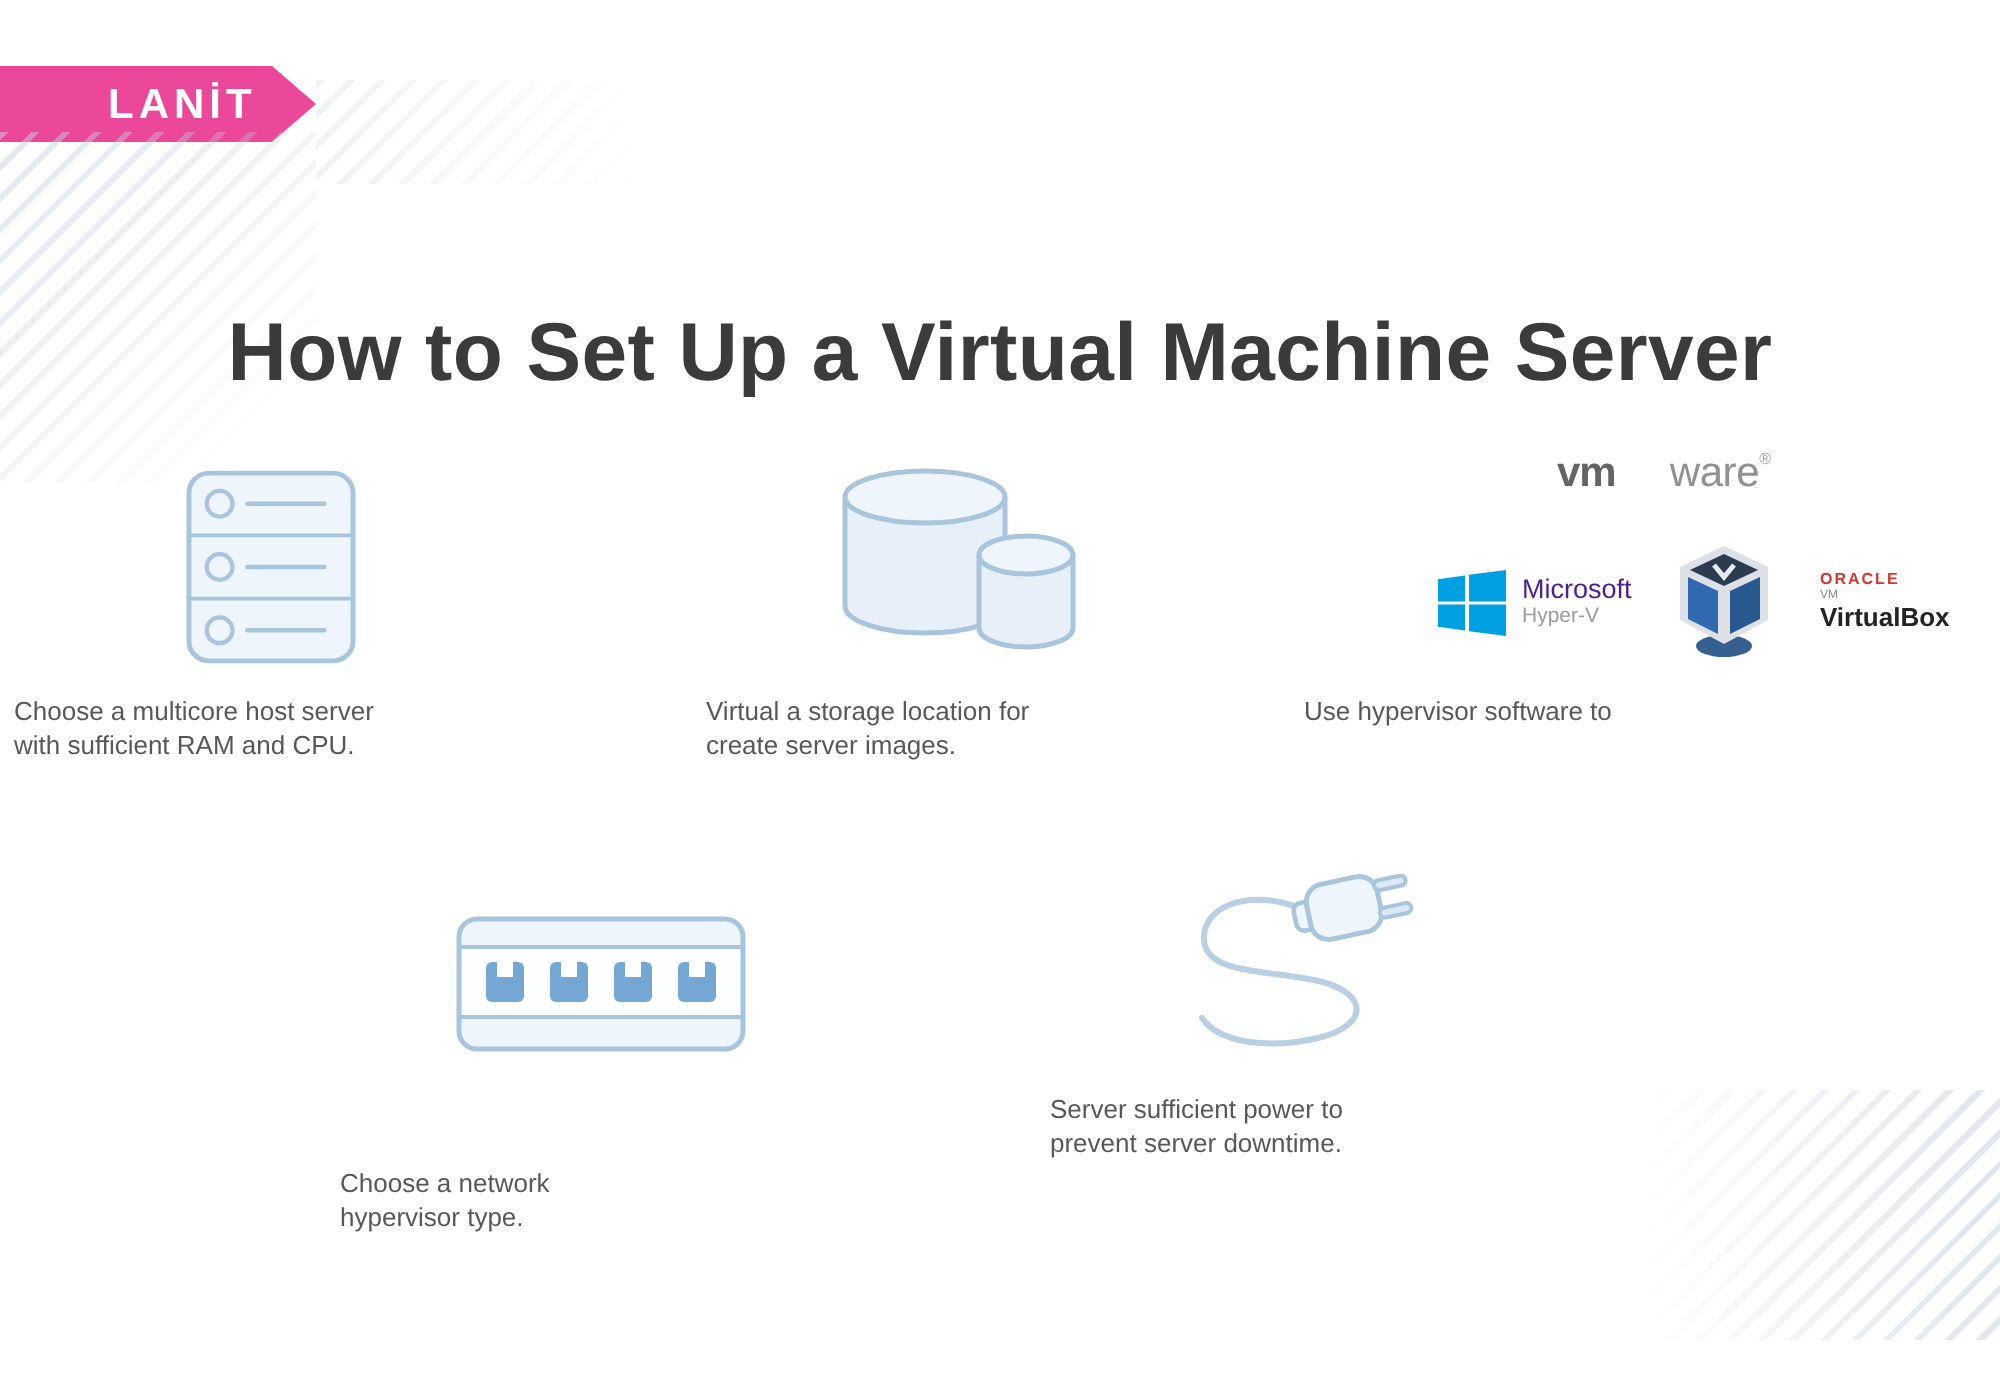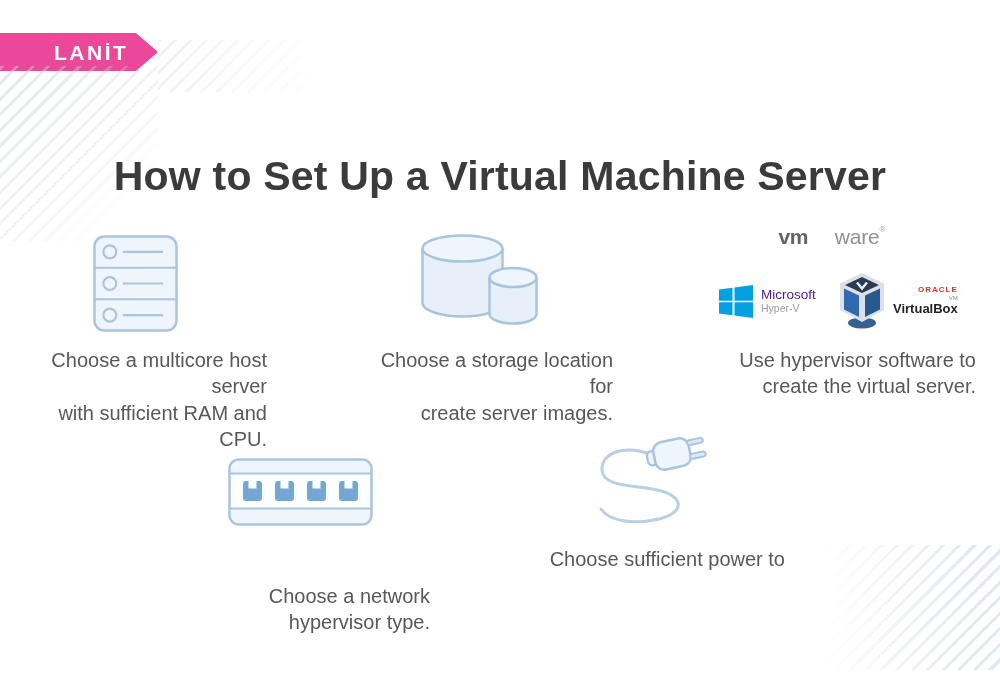--- a/index.html
+++ b/index.html
@@ -36,26 +36,26 @@
             mask-image:linear-gradient(to left,#000 8%,transparent 72%); }
 
   
   .title {
     position:absolute; top:126px; left:0; width:100%;
     text-align:center; font-size:41px; color:#3b3b3b; letter-spacing:.2px;
   }
 
   
   .caption {
-    position:absolute; text-align:right; font-size:20px; color:#57585a;
+    position:absolute; text-align:left; font-size:13px; color:#57585a;
     line-height:1.32;
   }
   #cap-host       { left:7px;   top:347px; width:260px; }
   #cap-storage    { left:353px; top:347px; width:260px; }
-  #cap-hypervisor { left:716px; top:347px; width:260px; }
+  #cap-hypervisor { left:652px; top:347px; width:260px; }
   #cap-network    { left:170px; top:546px; width:260px;margin-top:37px; }
   #cap-power      { left:525px; top:546px; width:260px; }
 
   .icon { position:absolute; }
   #icon-server  { left:93px;  top:235px; }
   #icon-storage { left:421px; top:234px; }
   #icon-switch  { left:228px; top:458px; }
   #icon-plug    { left:588px; top:430px; }
 
   
@@ -66,21 +66,21 @@
   #vmware-logo .vm   { font-weight:700; color:#636466; letter-spacing:-.5px; }
   #vmware-logo .ware { font-weight:400; color:#8f9193; letter-spacing:-.2px;margin-left:27px; }
   #vmware-logo .reg  { font-size:8px; color:#9b9da0; vertical-align:top; }
 
   #ms-logo { position:absolute; left:719px; top:285px; display:flex; align-items:center; }
   #ms-text { margin-left:8px; }
   #ms-name    { font-size:13.5px; color:#4c1d95; line-height:1.1; }
   #ms-product { font-size:10.5px; color:#9b9c9e; line-height:1.1; }
 
   #vbox-logo { position:absolute; left:838px; top:273px; display:flex; align-items:center; }
-  #vbox-text { margin-left:7px; text-align:right; }
+  #vbox-text { margin-left:24px; text-align:left; }
   #vbox-company { font-size:8px; font-weight:bold; color:#d6372f; letter-spacing:1px; line-height:1.2; }
   #vbox-vm      { font-size:6px; color:#8a8b8d; line-height:1.1; }
   #vbox-product { font-size:13px; font-weight:bold; color:#232323; line-height:1.2; }
 </style>
 </head>
 <body>
 
 <div class="page">
 
   <div class="banner">
@@ -113,21 +113,21 @@
 
   <div class="icon" id="icon-storage">
     <svg width="117" height="96" viewBox="0 0 117 96">
       <path d="M1.5 14.5 V69 A40 13.5 0 0 0 81.5 69 V14.5" fill="#e7f0f9" stroke="#a9c5de" stroke-width="2.5"></path>
       <ellipse cx="41.5" cy="14.5" rx="40" ry="13" fill="#eef5fc" stroke="#a9c5de" stroke-width="2.5"></ellipse>
       <path d="M68.5 43.5 V80 A23.5 9.5 0 0 0 115.5 80 V43.5" fill="#e7f0f9" stroke="#a9c5de" stroke-width="2.5"></path>
       <ellipse cx="92" cy="43.5" rx="23.5" ry="9.5" fill="#eef5fc" stroke="#a9c5de" stroke-width="2.5"></ellipse>
     </svg>
   </div>
   <div class="caption" id="cap-storage">
-    <span>Choose a storage location for</span><br>
+    <span>Virtual a storage location for</span><br>
     <span>create server images.</span>
   </div>
 
   <div id="vmware-logo">
     <span class="vm">vm</span><span class="ware">ware</span><span class="reg">®</span>
   </div>
 
   <div id="ms-logo">
     <svg width="34" height="33" viewBox="0 0 34 33">
       <polygon points="0,4.6 13.5,2.7 13.5,15.7 0,15.7" fill="#00a0e3"></polygon>
@@ -152,21 +152,20 @@
     </svg>
     <div id="vbox-text">
       <div id="vbox-company">ORACLE</div>
       <div id="vbox-vm">VM</div>
       <div id="vbox-product">VirtualBox</div>
     </div>
   </div>
 
   <div class="caption" id="cap-hypervisor">
     <span>Use hypervisor software to</span><br>
-    <span>create the virtual server.</span>
   </div>
 
   <div class="icon" id="icon-switch">
     <svg width="145" height="68" viewBox="0 0 145 68">
       <rect x="1.5" y="1.5" width="142" height="65" rx="9" fill="#eef5fc" stroke="#a9c5de" stroke-width="2.5"></rect>
       <rect x="3" y="16" width="139" height="34" fill="#fdfeff"></rect>
       <line x1="1.5" y1="15.5" x2="143.5" y2="15.5" stroke="#a9c5de" stroke-width="2"></line>
       <line x1="1.5" y1="50.5" x2="143.5" y2="50.5" stroke="#a9c5de" stroke-width="2"></line>
       <rect x="15" y="23" width="19" height="20" rx="3" fill="#74a7d2"></rect>
       <rect x="20.5" y="23" width="8" height="7.5" fill="#fdfeff"></rect>
@@ -188,16 +187,17 @@
       <path d="M62 24 C 34 14, 13 24, 14 40 C 15 57, 45 55, 69 60 C 95 65, 99 82, 71 89 C 45 95, 21 91, 13 79" fill="none" stroke="#b9cfe3" stroke-width="3" stroke-linecap="round"></path>
       <g transform="rotate(-12 84 24)">
         <rect x="59" y="17" width="10" height="14" rx="4" fill="#eef5fc" stroke="#a9c5de" stroke-width="2.3"></rect>
         <rect x="66" y="10" width="36" height="28" rx="9" fill="#eef5fc" stroke="#a9c5de" stroke-width="2.5"></rect>
         <rect x="101" y="14" width="16" height="5" rx="2.5" fill="#dce9f5" stroke="#a9c5de" stroke-width="2"></rect>
         <rect x="101" y="28" width="16" height="5" rx="2.5" fill="#dce9f5" stroke="#a9c5de" stroke-width="2"></rect>
       </g>
     </svg>
   </div>
   <div class="caption" id="cap-power">
-    <span>Choose sufficient power to</span><br>
+    <span>Server sufficient power to</span><br>
+    <span>prevent server downtime.</span>
   </div>
 
 </div>
 
 </body></html>

